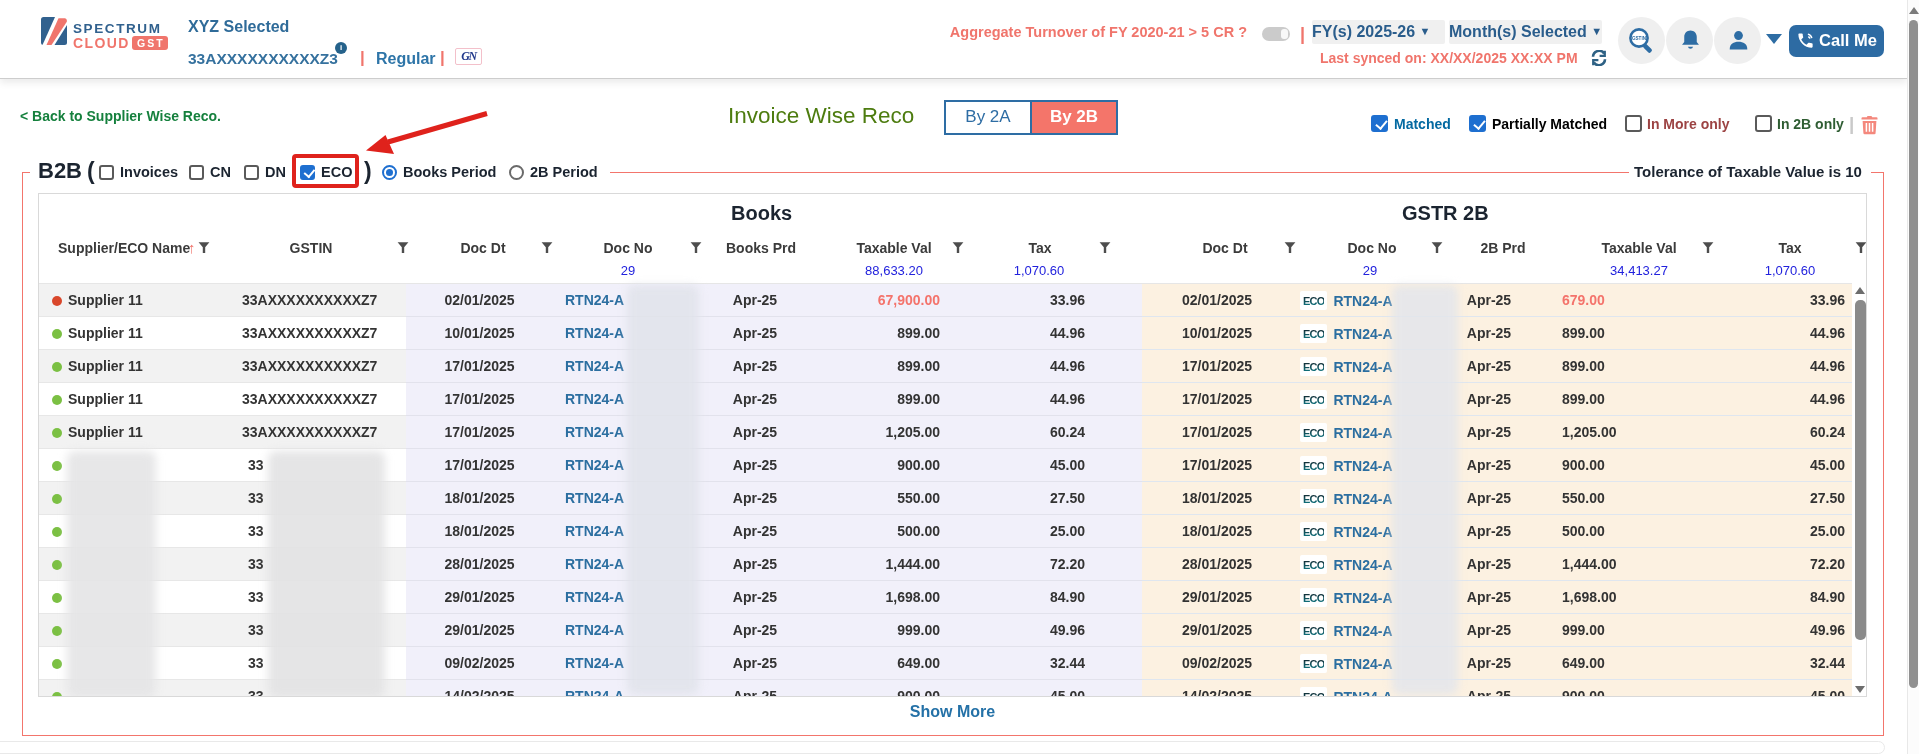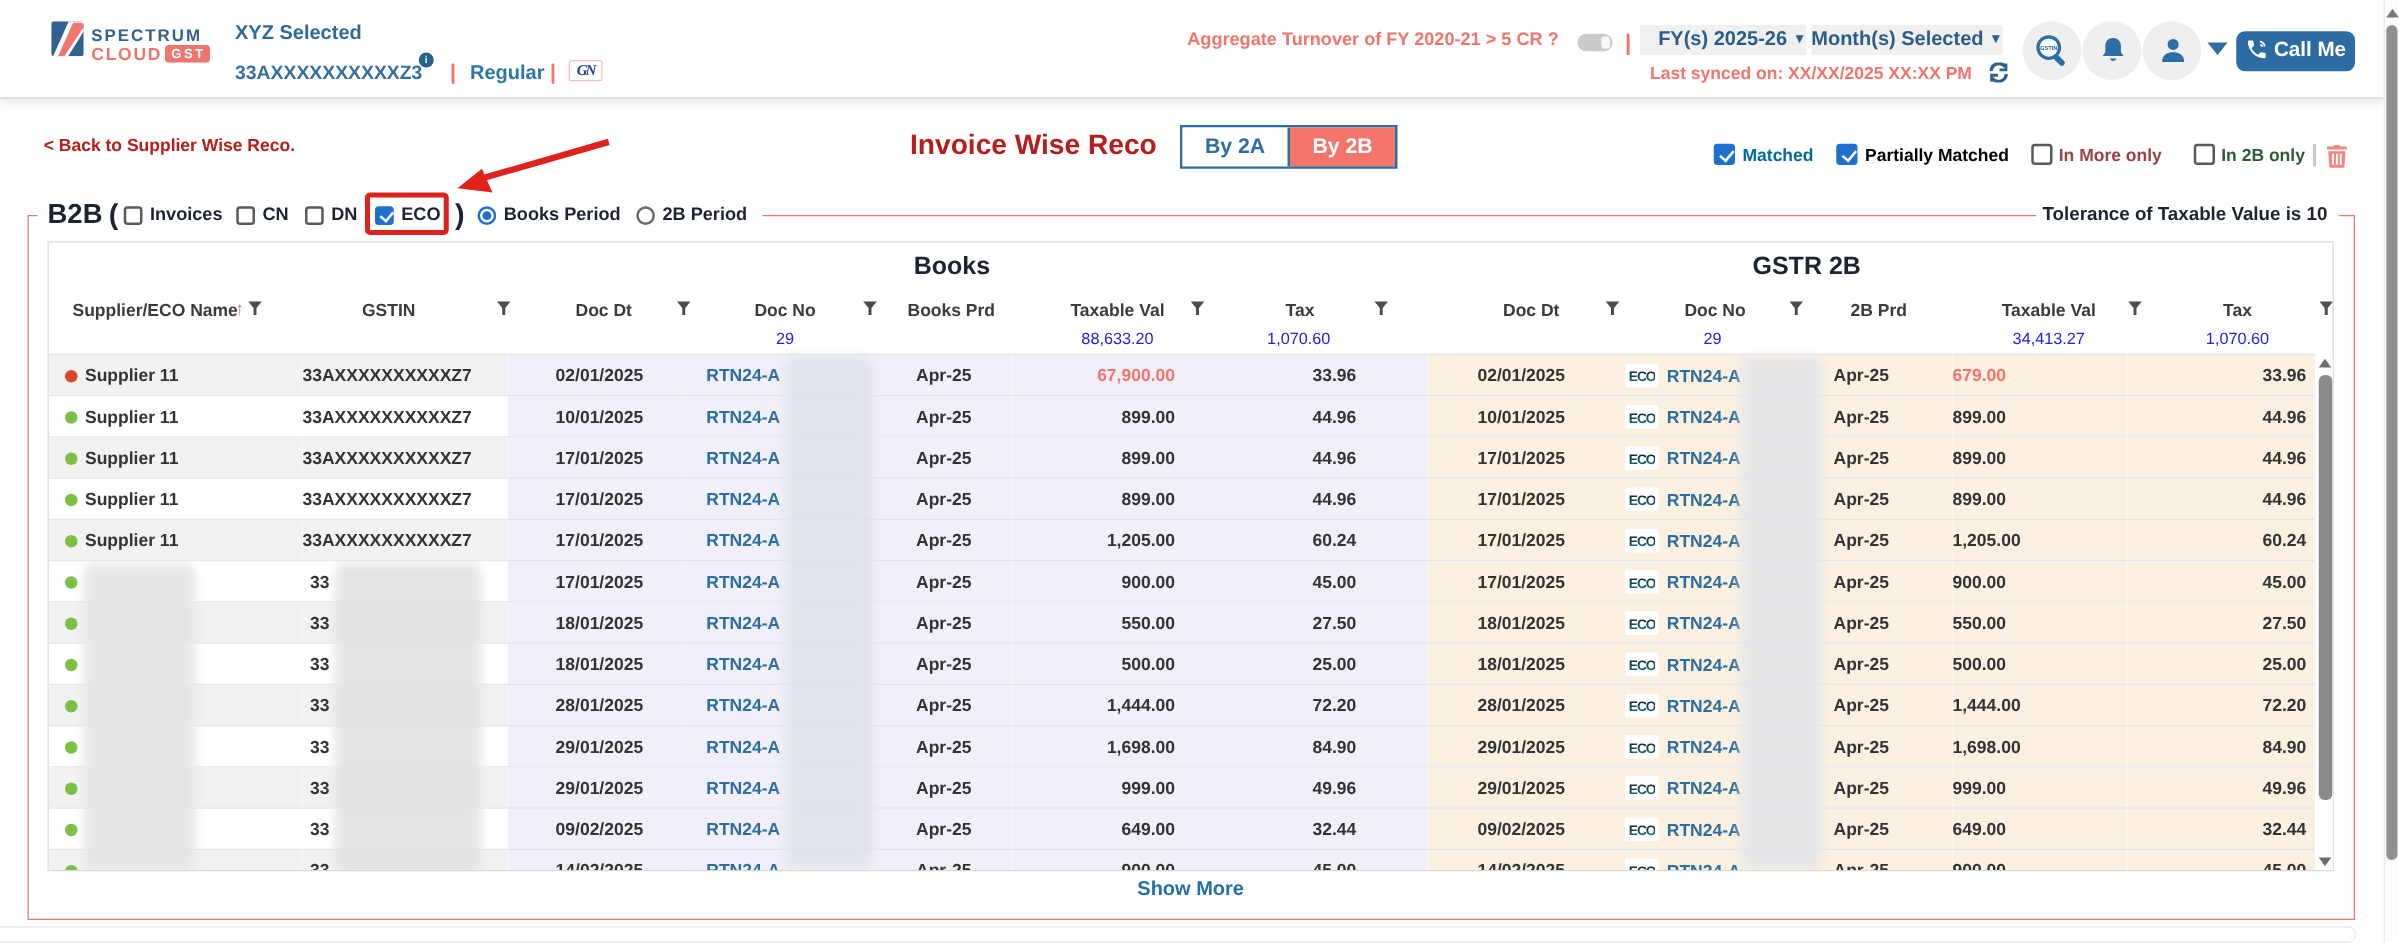--- a/index.html
+++ b/index.html
@@ -23,37 +23,37 @@
 .pipe2{position:absolute;left:440px;top:48px;color:#f0756c;font-size:17px;font-weight:bold;}
 .gstnlogo{position:absolute;left:455px;top:48px;width:27px;height:17px;border:1px solid #f3c0ca;
  background:#fff;border-radius:2px;text-align:center;line-height:15px;
  font-family:"Liberation Serif",serif;font-style:italic;font-weight:bold;font-size:12px;
  color:#223a8c;letter-spacing:-1.5px;}
 .aggr{position:absolute;right:660px;top:24px;font-size:14.5px;font-weight:bold;color:#f0756c;white-space:nowrap;}
 .toggle{position:absolute;left:1262px;top:27px;width:28px;height:14px;border-radius:7px;background:#cbcbcb;}
 .knob{position:absolute;right:2px;top:2px;width:7px;height:10px;border-radius:3px;background:#f8f8f8;}
 .pipe3{position:absolute;left:1300px;top:24px;color:#f0756c;font-size:18px;font-weight:bold;}
 .ddl{position:absolute;top:20px;height:24px;background:#f0f0f0;color:#2a5d8c;
- font-size:16px;font-weight:bold;text-align:right;line-height:23px;border-radius:2px;white-space:nowrap;}
+ font-size:16px;font-weight:bold;text-align:left;line-height:23px;border-radius:2px;white-space:nowrap;}
 #fy{left:1312px;width:133px;}
 #mo{left:1449px;width:153px;}
 .caret{font-size:11px;vertical-align:2px;}
 .lastsync{position:absolute;left:1320px;top:50px;font-size:14px;font-weight:bold;color:#f0756c;white-space:nowrap;}
 .circ{position:absolute;top:17px;width:47px;height:47px;border-radius:50%;background:#efefef;}
 #ci1{left:1618px;}#ci2{left:1666px;}#ci3{left:1714px;}
 .pcaret{position:absolute;left:1766px;top:34px;width:0;height:0;
  border-left:8px solid transparent;border-right:8px solid transparent;border-top:10px solid #2e6da4;}
 #callme{position:absolute;left:1789px;top:25px;width:95px;height:32px;background:#2d6ba3;
  border-radius:7px;color:#fff;font-size:16.5px;font-weight:bold;text-align:center;line-height:31px;}
 
-.backlink{position:absolute;left:35px;top:108px;font-size:14px;font-weight:bold;color:#b91c1c;}
-.title{position:absolute;left:728px;top:103px;font-size:22.5px;font-weight:bold;color:#b91c1c;}
+.backlink{position:absolute;left:20px;top:108px;font-size:14px;font-weight:bold;color:#15803d;}
+.title{position:absolute;left:728px;top:103px;font-size:22.5px;font-weight:normal;color:#4d7c0f;}
 .bygrp{position:absolute;left:944px;top:100px;width:174px;height:35px;border:2px solid #2e6da4;
  display:flex;background:#fff;}
-.by2a{width:87px;height:100%;background:#fff;color:#2e6da4;font-size:17px;font-weight:bold;
+.by2a{width:87px;height:100%;background:#fff;color:#2e6da4;font-size:17px;font-weight:normal;
  text-align:center;line-height:30px;border-right:2px solid #2e6da4;}
 .by2b{width:85px;height:100%;background:#f4756a;color:#fff;font-size:17px;font-weight:bold;
  text-align:center;line-height:30px;}
 .cbx{position:absolute;width:17px;height:17px;border:2px solid #5a5a5a;border-radius:3px;background:#fff;top:115px;}
 .cbx.chk{background:#1e6fd0;border-color:#1e6fd0;}
 .cbx.chk::after{content:"";position:absolute;left:4.5px;top:0.5px;width:5px;height:9px;
  border:solid #fff;border-width:0 2.5px 2.5px 0;transform:rotate(40deg);}
 .cbl{position:absolute;top:116px;font-size:14px;font-weight:bold;white-space:nowrap;}
 
 #fbox{position:absolute;left:22px;top:172px;width:1862px;height:564px;

